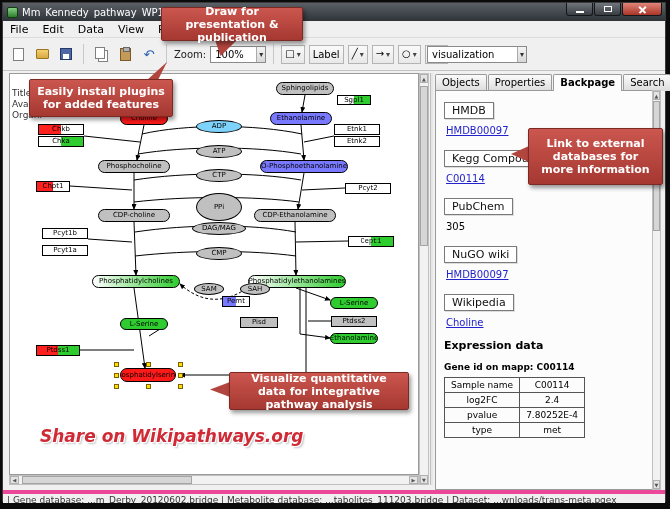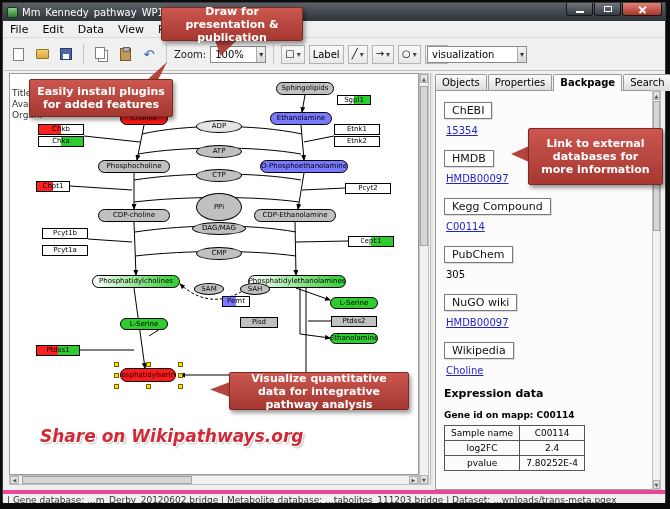--- a/index.html
+++ b/index.html
@@ -238,21 +238,21 @@
         <div class="pnode round" style="left: 260px; top: 38px; width: 62px; height: 13px; background: rgb(121, 121, 255);">Ethanolamine</div>
         <div class="pnode round" style="left: 88px; top: 86px; width: 72px; height: 13px; background: rgb(192, 192, 192);">Phosphocholine</div>
         <div class="pnode round" style="left: 250px; top: 86px; width: 88px; height: 13px; background: rgb(121, 121, 255);">O-Phosphoethanolamine</div>
         <div class="pnode round" style="left: 88px; top: 135px; width: 72px; height: 13px; background: rgb(192, 192, 192);">CDP-choline</div>
         <div class="pnode round" style="left: 244px; top: 135px; width: 82px; height: 13px; background: rgb(192, 192, 192);">CDP-Ethanolamine</div>
         <div class="pnode round" style="left: 82px; top: 201px; width: 88px; height: 13px; background: linear-gradient(90deg, rgb(255, 255, 255), rgb(46, 204, 46));">Phosphatidylcholines</div>
         <div class="pnode round" style="left: 238px; top: 201px; width: 98px; height: 13px; background: linear-gradient(90deg, rgb(255, 255, 255), rgb(46, 204, 46));">Phosphatidylethanolamines</div>
         <div class="pnode round" style="left: 320px; top: 223px; width: 48px; height: 12px; background: rgb(46, 204, 46);">L-Serine</div>
         <div class="pnode round" style="left: 110px; top: 244px; width: 48px; height: 12px; background: rgb(46, 204, 46);">L-Serine</div>
         <div class="pnode round" style="left: 320px; top: 259px; width: 48px; height: 11px; background: rgb(46, 204, 46);">Ethanolamine</div>
-        <div class="pnode ellipse" style="left: 186px; top: 46px; width: 46px; height: 13px; background: #e5e5e5;">ADP</div>
+        <div class="pnode ellipse" style="left: 186px; top: 46px; width: 46px; height: 13px; background: #7dd3fc;">ADP</div>
         <div class="pnode ellipse" style="left: 186px; top: 71px; width: 46px; height: 13px; background: rgb(192, 192, 192);">ATP</div>
         <div class="pnode ellipse" style="left: 186px; top: 95px; width: 46px; height: 13px; background: rgb(192, 192, 192);">CTP</div>
         <div class="pnode ellipse" style="left: 186px; top: 119px; width: 46px; height: 28px; background: rgb(192, 192, 192);">PPi</div>
         <div class="pnode ellipse" style="left: 182px; top: 148px; width: 54px; height: 13px; background: rgb(192, 192, 192);">DAG/MAG</div>
         <div class="pnode ellipse" style="left: 186px; top: 173px; width: 46px; height: 13px; background: rgb(192, 192, 192);">CMP</div>
         <div class="pnode ellipse" style="left: 184px; top: 209px; width: 30px; height: 12px; background: rgb(192, 192, 192);">SAM</div>
         <div class="pnode ellipse" style="left: 230px; top: 209px; width: 30px; height: 12px; background: rgb(192, 192, 192);">SAH</div>
         <div class="pnode rect" style="left: 28px; top: 50px; width: 46px; height: 11px; background: linear-gradient(90deg, rgb(255, 32, 32) 50%, rgb(255, 255, 255) 50%);">Chkb</div>
         <div class="pnode rect" style="left: 28px; top: 62px; width: 46px; height: 11px; background: linear-gradient(90deg, rgb(255, 255, 255) 50%, rgb(46, 204, 46) 50%);">Chka</div>
         <div class="pnode rect" style="left: 327px; top: 21px; width: 34px; height: 10px; background: linear-gradient(90deg, rgb(255, 255, 255) 50%, rgb(46, 204, 46) 50%);">Sgpl1</div>
@@ -295,24 +295,20 @@
   <div class="panel">
     <div class="tabs">
       <div class="tab">Objects</div>
       <div class="tab">Properties</div>
       <div class="tab active">Backpage</div>
       <div class="tab">Search</div>
 
     </div>
     <div class="panel-content">
       <div>
-        <div class="bp-header">ChEBI</div>
-        <div class="bp-value"><span class="link">15354</span></div>
-      </div>
-      <div>
         <div class="bp-header">HMDB</div>
         <div class="bp-value"><span class="link">HMDB00097</span></div>
       </div>
       <div>
         <div class="bp-header">Kegg Compound</div>
         <div class="bp-value"><span class="link">C00114</span></div>
       </div>
       <div>
         <div class="bp-header">PubChem</div>
         <div class="bp-value plain">305</div>
@@ -334,20 +330,24 @@
           <td>C00114</td>
         </tr>
         <tr>
           <td>log2FC</td>
           <td>2.4</td>
         </tr>
         <tr>
           <td>pvalue</td>
           <td>7.80252E-4</td>
         </tr>
+        <tr>
+          <td>type</td>
+          <td>met</td>
+        </tr>
       </tbody>
         </table>
     </div>
     <div class="panel-scroll">
       <div class="sb-btn b1">▲</div>
       <div class="sb-thumb"></div>
       <div class="sb-btn b2">▼</div>
     </div>
   </div>
 

